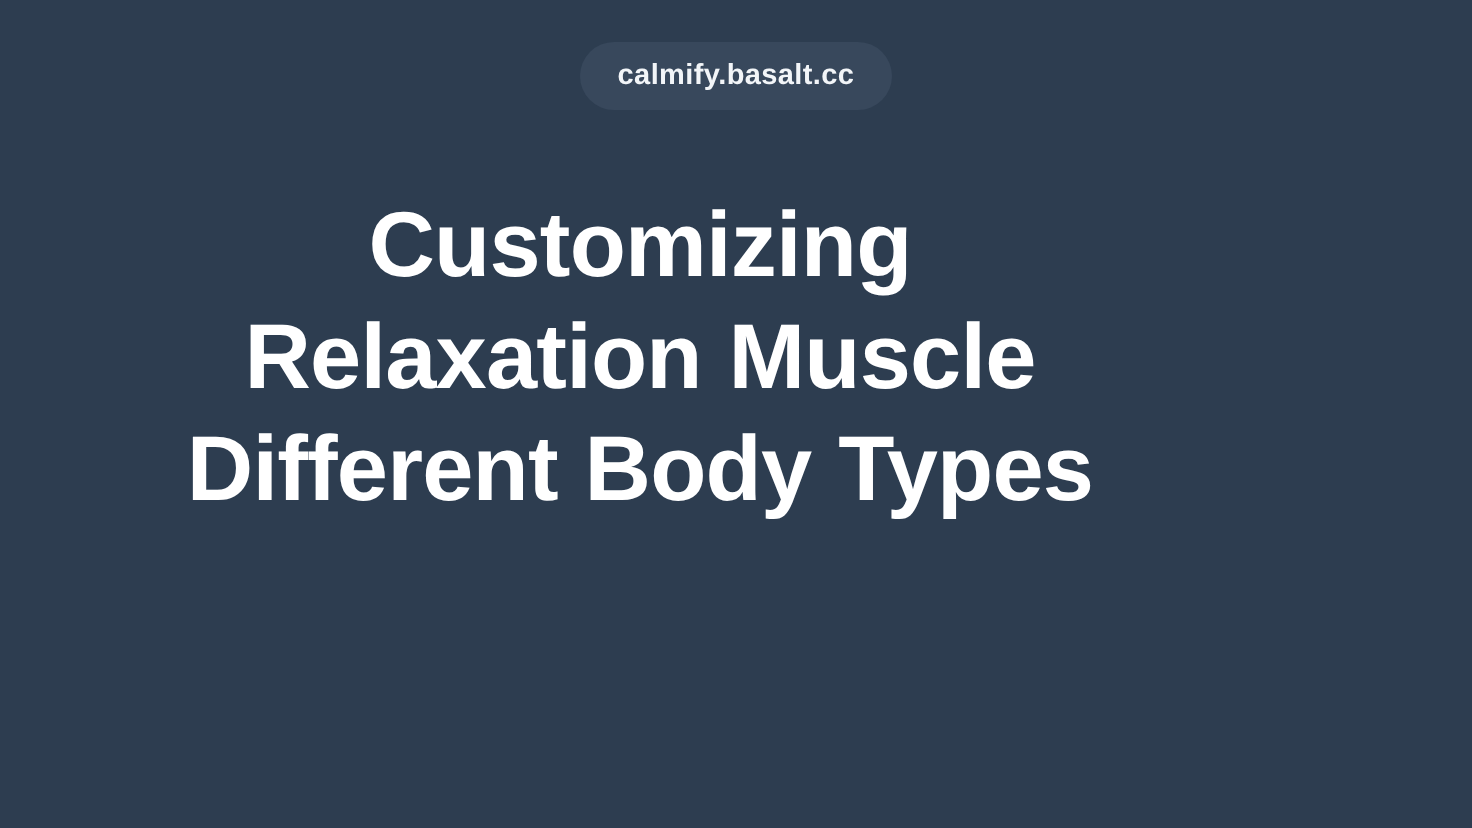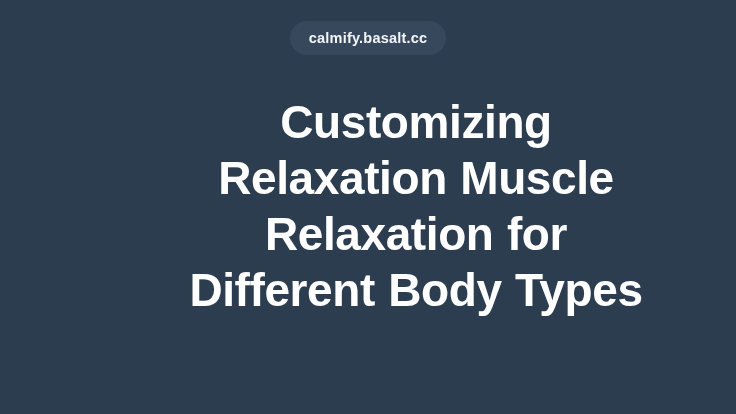--- a/index.html
+++ b/index.html
@@ -53,21 +53,21 @@
     letter-spacing: 0.2px;
     color: #f2f5f8;
     line-height: 1;
     white-space: nowrap;
   }
 
   
   .headline-wrap {
     width: 100%;
     display: flex;
-    justify-content: flex-end;
+    justify-content: flex-start;
     margin-top: 39px;
   }
 
   .headline {
     width: 640px;
     text-align: center;
     font-family: "Liberation Sans", "DejaVu Sans", sans-serif;
     font-size: 46px;
     font-weight: 700;
     line-height: 56px;
@@ -94,20 +94,19 @@
   <div class="badge-row">
     <div class="badge">
       <span class="badge-label">calmify.basalt.cc</span>
     </div>
   </div>
 
   <div class="headline-wrap">
     <h1 class="headline">
       <span class="headline-line">Customizing</span>
       <span class="headline-line">Relaxation Muscle</span>
-      <span class="headline-line">Relaxation for</span>
       <span class="headline-line">Different Body Types</span>
     </h1>
   </div>
 
   <div class="spacer"></div>
 
 </div>
 
 </body></html>

